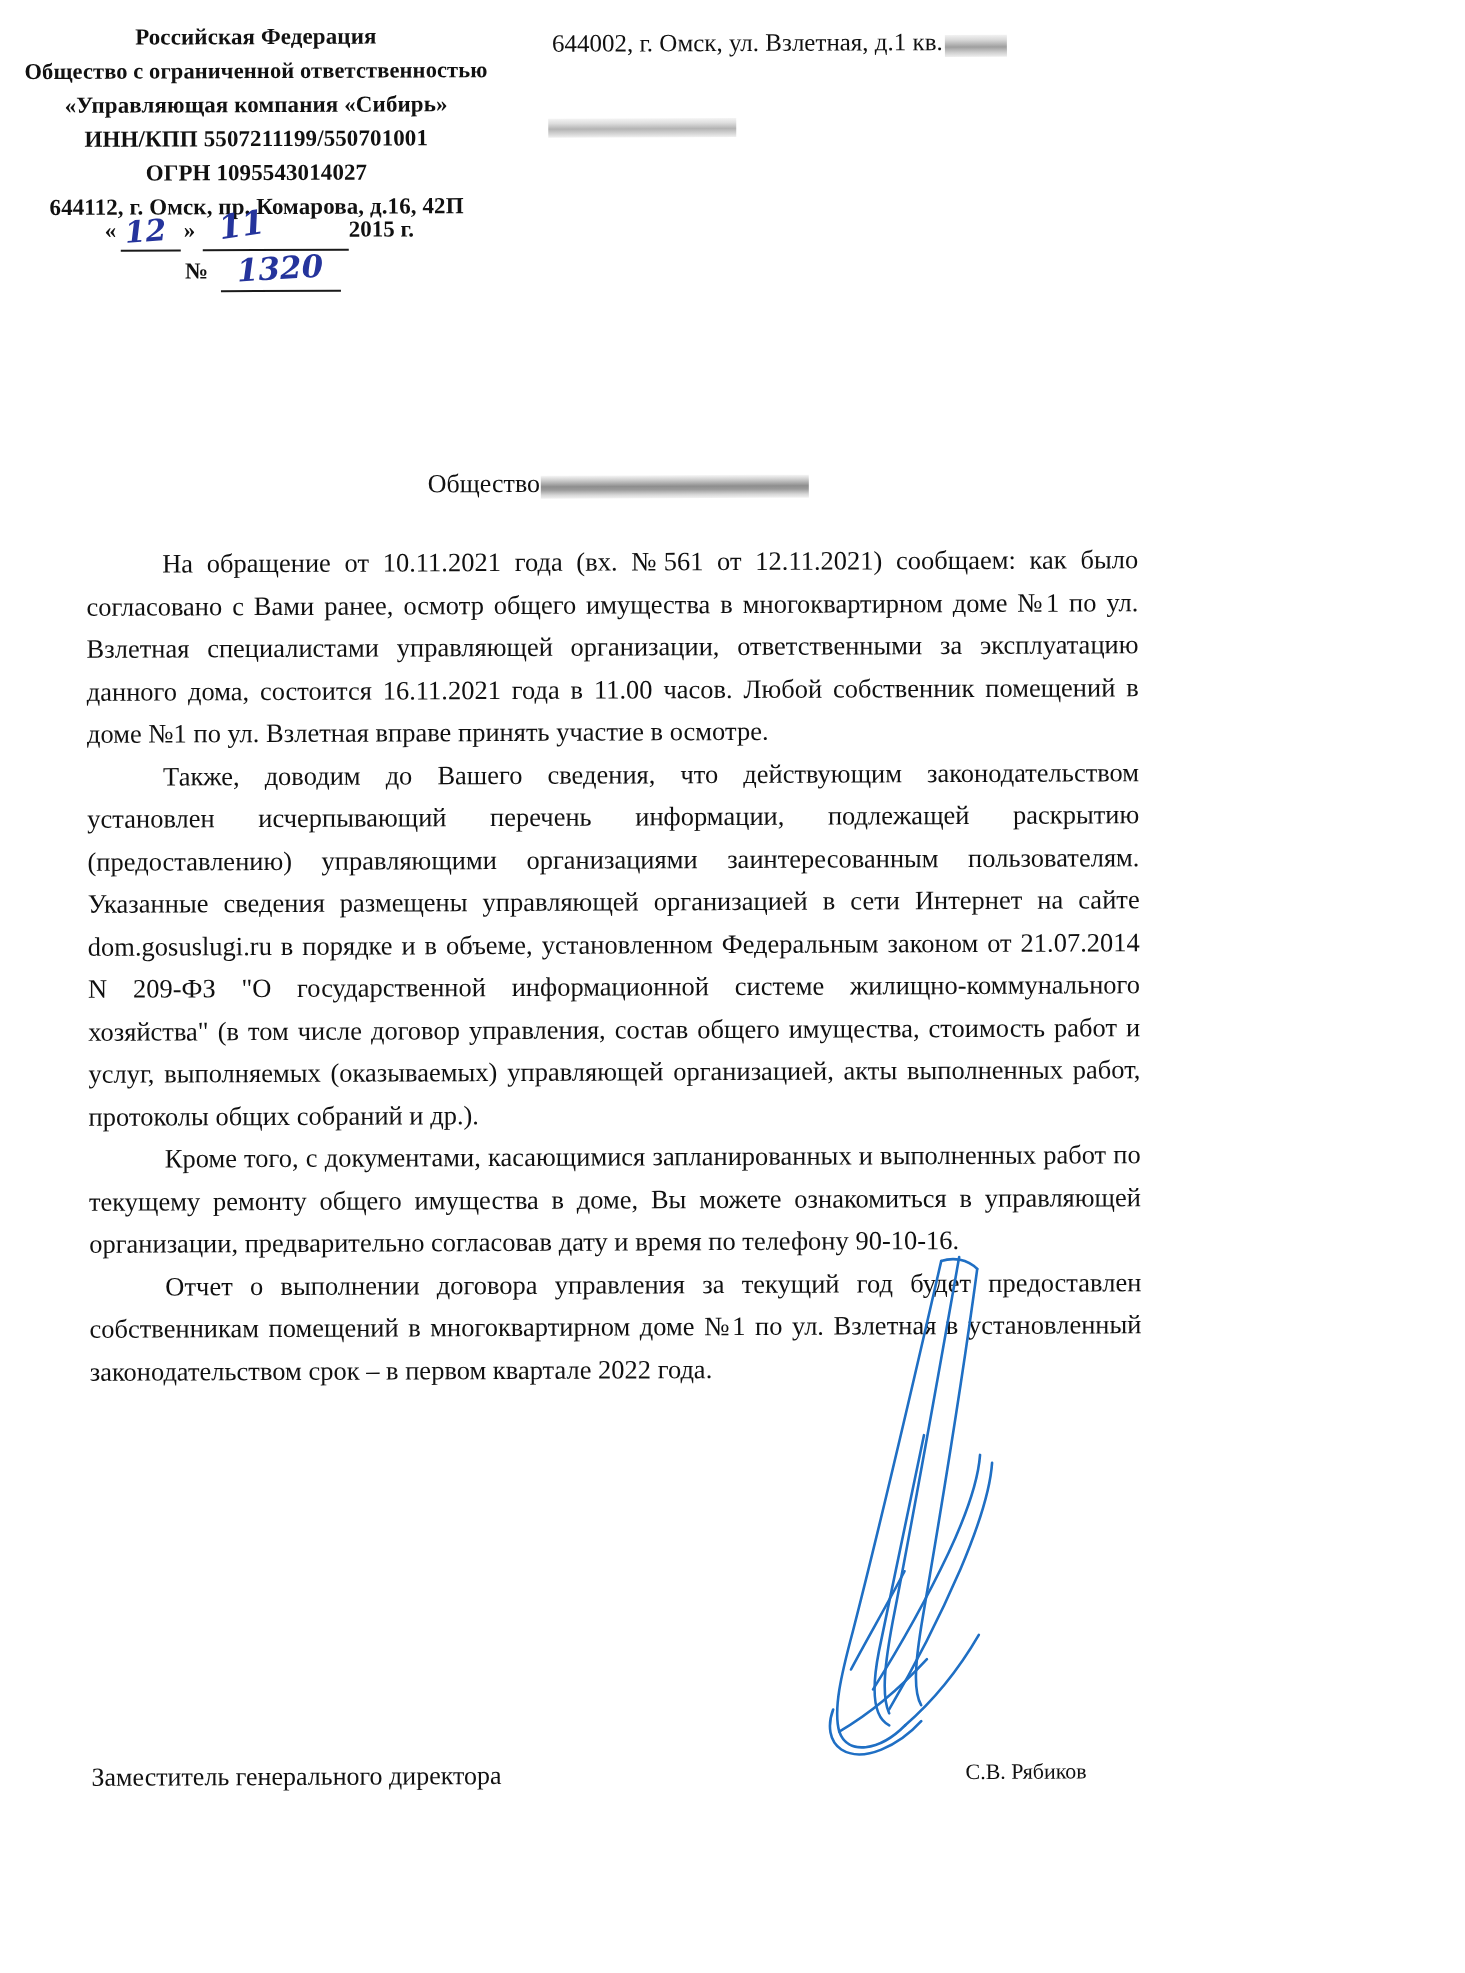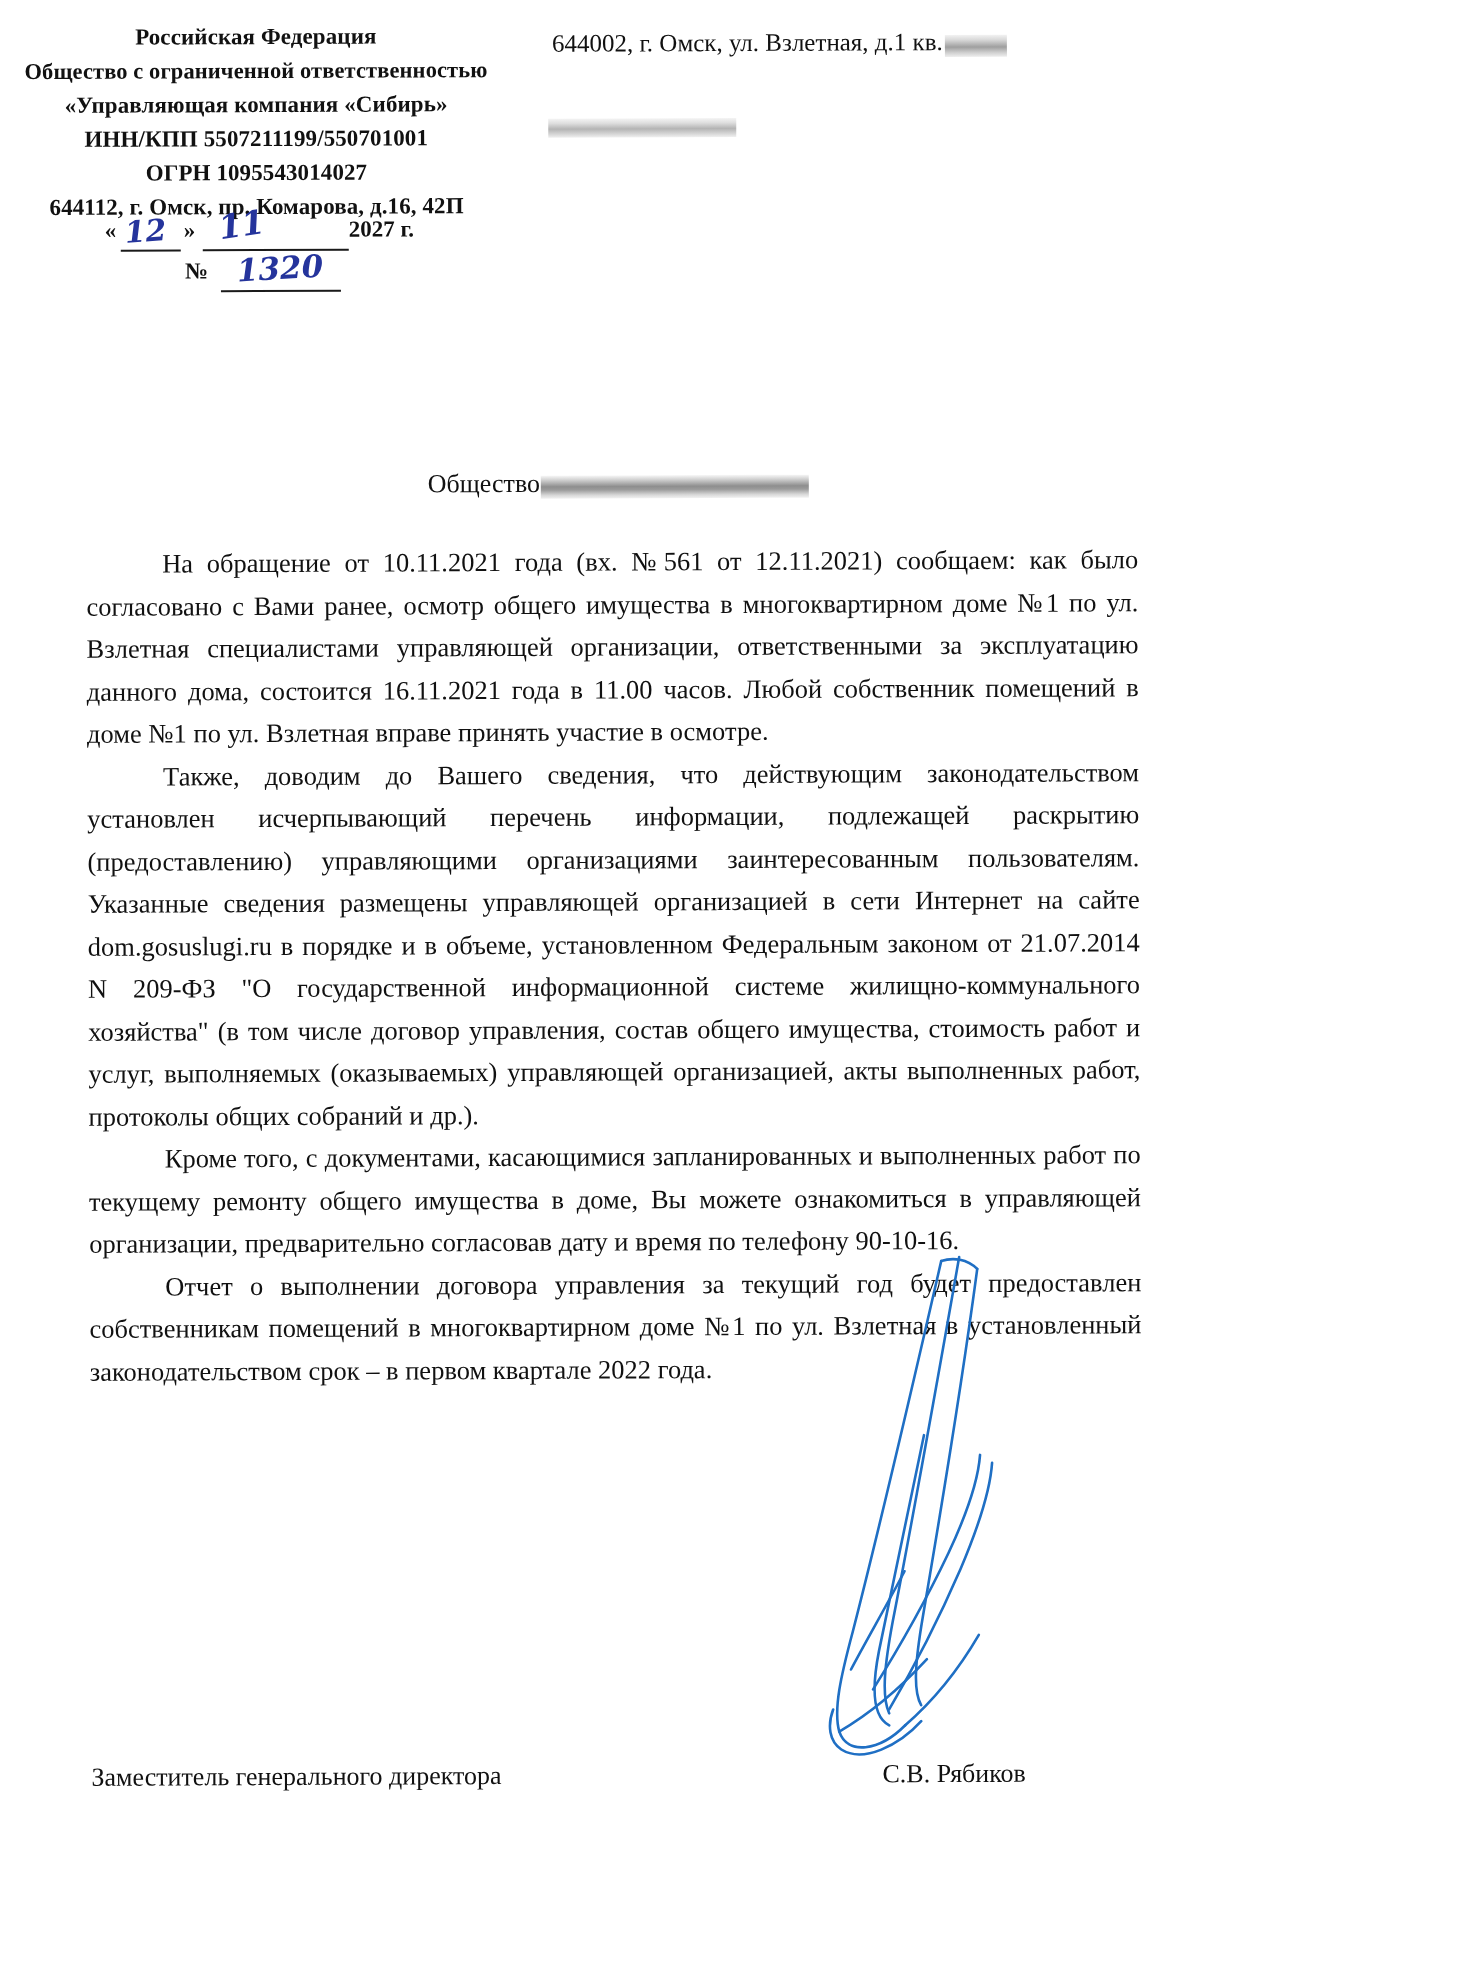--- a/index.html
+++ b/index.html
@@ -46,21 +46,21 @@
             background:linear-gradient(180deg,#f6f6f6 0%,#d2d2d2 18%,#8e8e8e 48%,#9b9b9b 62%,#d8d8d8 85%,#f2f2f2 100%);}
 
   
   .body{position:absolute;left:88px;top:540px;width:1052px;
         font-size:26.5px;line-height:42.5px;text-align:justify;
         text-justify:inter-word;}
   .body p{margin:0;text-indent:76px;}
 
   
   .sig-title{position:absolute;left:88px;top:1760px;font-size:26px;white-space:nowrap;}
-  .sig-name{position:absolute;left:879px;top:1760px;font-size:26px;white-space:nowrap;}
+  .sig-name{position:absolute;left:962px;top:1760px;font-size:22px;white-space:nowrap;}
   .signature{position:absolute;left:790px;top:1240px;width:260px;height:520px;
              pointer-events:none;}
 </style>
 </head>
 <body>
 
 <div id="page">
 
   <div class="letterhead">
     <div>Российская Федерация</div>
@@ -72,21 +72,21 @@
   </div>
 
   <div class="dateline">
     <div class="dl-row">
       <span class="dl-q1">«</span>
       <span class="hand" style="left:128px;top:-4px;font-size:30px;transform:rotate(-4deg);">12</span>
       <span class="rule" style="left:124px;top:32px;width:60px;"></span>
       <span class="dl-q2">»</span>
       <span class="hand" style="left:222px;top:-12px;font-size:33px;transform:rotate(-8deg);">11</span>
       <span class="rule" style="left:206px;top:32px;width:146px;"></span>
-      <span class="dl-year">2027 г.</span>
+      <span class="dl-year">2015 г.</span>
     </div>
   </div>
 
   <div class="numline">
     <span class="num-label">№</span>
     <span class="hand" style="left:240px;top:-4px;font-size:31px;transform:rotate(-3deg);">1320</span>
     <span class="rule" style="left:224px;top:36px;width:120px;"></span>
   </div>
 
   <div class="addressee">

